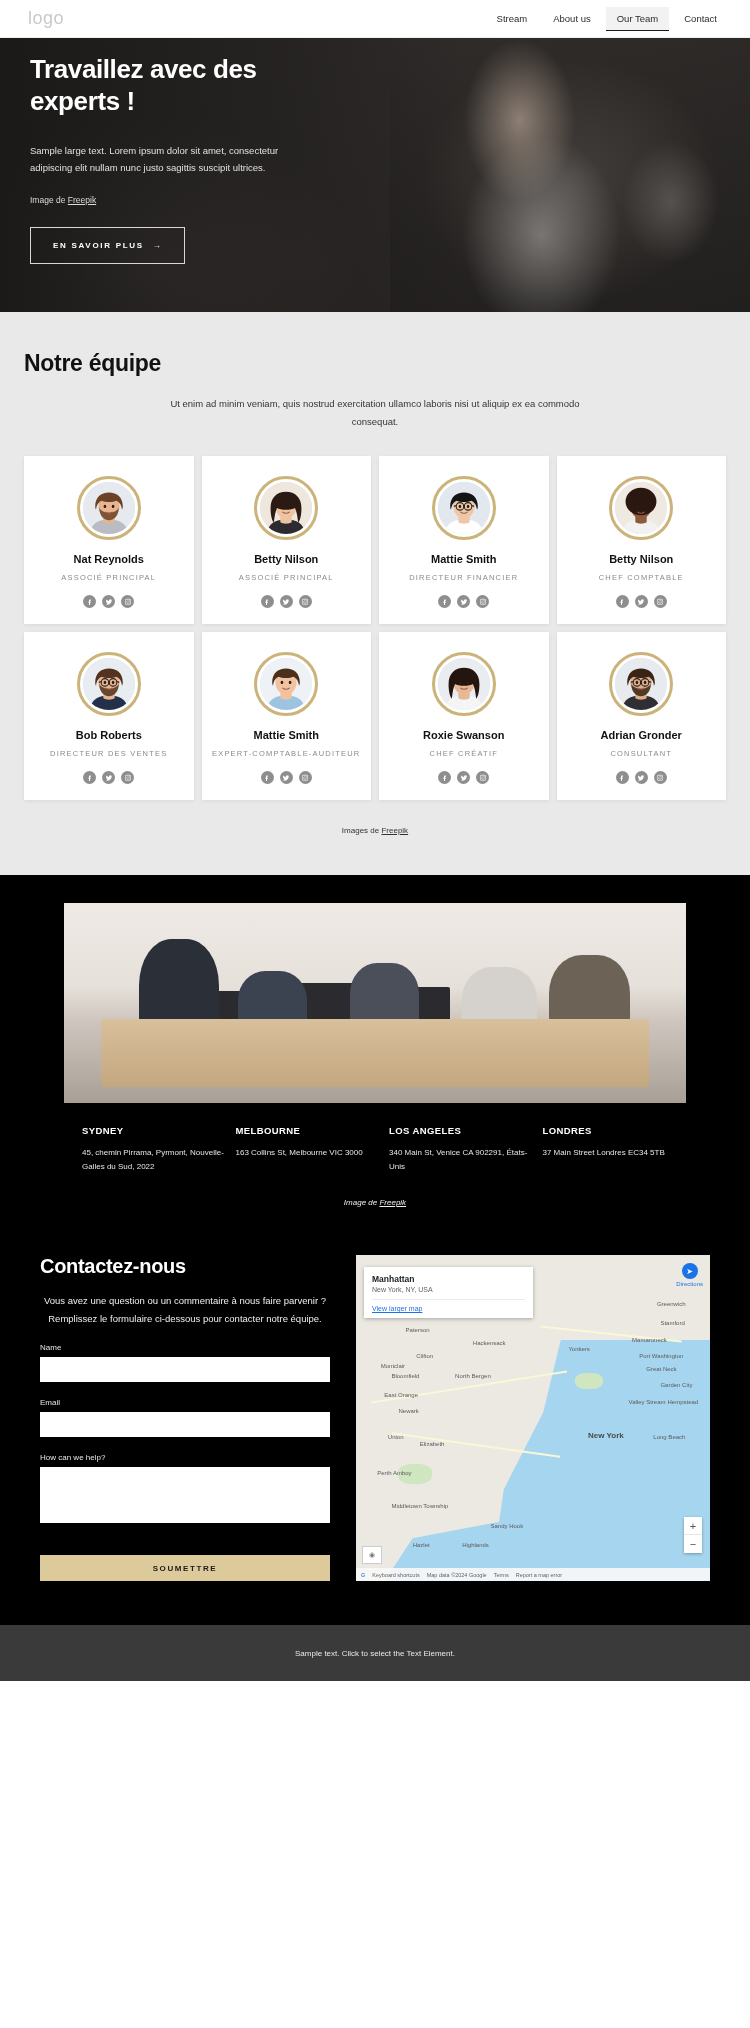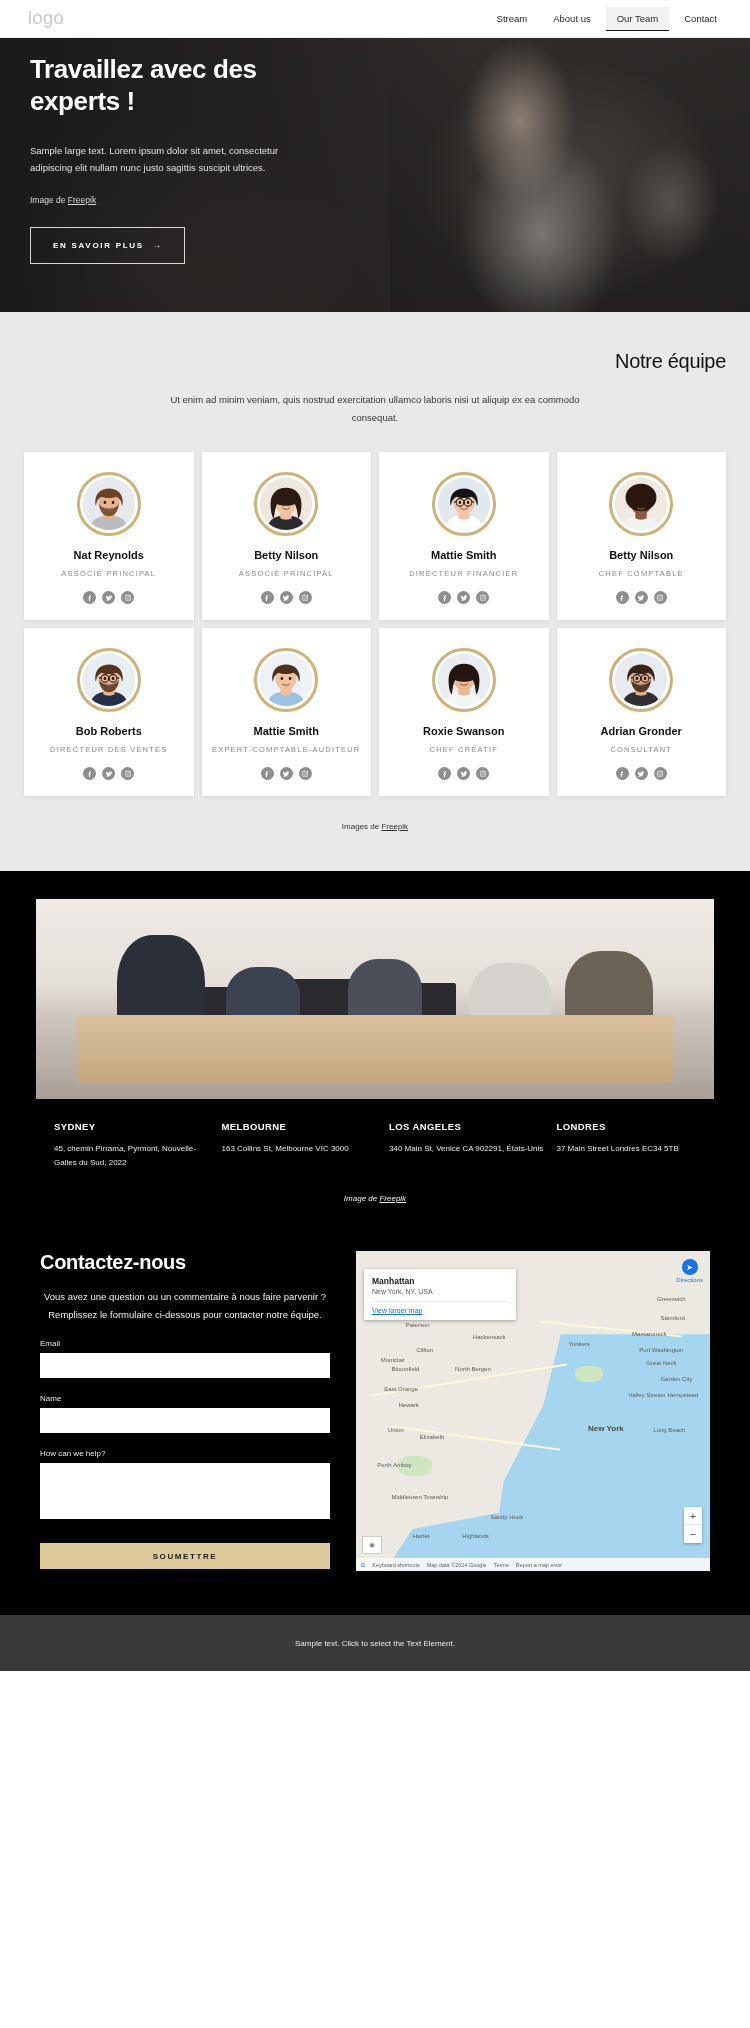--- a/index.html
+++ b/index.html
@@ -110,23 +110,23 @@
     cursor: pointer;
     text-decoration: none;
   }
 
   
   .team {
     background: #e9e9e9;
     padding: 38px 24px 40px;
   }
   .team-title {
-    text-align: right;
-    font-size: 20px;
-    font-weight: 400;
+    text-align: left;
+    font-size: 23px;
+    font-weight: 700;
     letter-spacing: -0.3px;
     color: #111;
   }
   .team-sub {
     margin: 18px auto 0;
     text-align: center;
     font-size: 9.5px;
     color: #35353a;
     line-height: 1.85;
     max-width: 420px;
@@ -200,21 +200,21 @@
     margin-top: 26px;
     text-align: center;
     font-size: 8px;
     color: #333;
   }
   .team-credit a { color: #333; }
 
   
   .offices {
     background: #000;
-    padding: 28px 36px 26px;
+    padding: 28px 64px 26px;
   }
   .office-photo {
     height: 200px;
     position: relative;
     overflow: hidden;
     background: #c9c2bb;
   }
   .office-photo .ph-bg {
     position: absolute; inset: 0;
     background:
@@ -299,21 +299,21 @@
     outline: none;
     background: #fff;
     font-family: "Liberation Sans", sans-serif;
     font-size: 9px;
     color: #222;
     padding: 6px 8px;
   }
   .field input { height: 25px; }
   .field textarea { height: 56px; resize: none; }
   .submit-btn {
-    margin-top: 20px;
+    margin-top: 28px;
     width: 100%;
     height: 26px;
     background: #ddca9b;
     border: none;
     color: #1b1b1b;
     font-size: 8px;
     font-weight: 700;
     letter-spacing: 1.6px;
     font-family: "Liberation Sans", sans-serif;
     cursor: pointer;
@@ -354,22 +354,22 @@
   }
   .map-label {
     position: absolute;
     font-size: 6px;
     color: #5b5b5b;
     white-space: nowrap;
   }
   .map-label.big { font-size: 8px; color: #4a4a4a; font-weight: 700; padding-left: 48px; }
   .map-card {
     position: absolute;
-    left: 8px; top: 18px;
-    width: 152px;
+    left: 8px; top: 12px;
+    width: 169px;
     background: #fff;
     box-shadow: 0 1px 4px rgba(0,0,0,0.3);
     padding: 7px 8px 6px;
   }
   .map-card-title { font-size: 8.5px; font-weight: 700; color: #202124; }
   .map-card-sub { font-size: 7px; color: #5f6368; margin-top: 2px; }
   .map-card-link {
     font-size: 7px; color: #1a73e8; margin-top: 6px;
     display: block; border-top: 1px solid #e8eaed; padding-top: 5px;
   }
@@ -804,22 +804,22 @@
   <div class="office-credit">
     <span>Image de </span><a href="#">Freepik</a>
   </div>
 </div>
 
 <div class="contact">
   <div class="contact-left">
     <h2 class="contact-title">Contactez-nous</h2>
     <p class="contact-sub">Vous avez une question ou un commentaire à nous faire parvenir ? Remplissez le formulaire ci-dessous pour contacter notre équipe.</p>
     <div id="contact-fields">
+        <div class="field"><label class="field-label">Name</label><input type="text" style=""></div>
         <div class="field"><label class="field-label">Email</label><input type="text" style=""></div>
-        <div class="field"><label class="field-label">Name</label><input type="text" style=""></div>
         <div class="field"><label class="field-label">How can we help?</label><textarea style=""></textarea></div>
       </div>
     <button class="submit-btn">SOUMETTRE</button>
   </div>
 
   <div class="map">
     <div class="map-land"></div>
     <div class="map-water"></div>
     <div class="map-water2"></div>
     <div class="map-green" style="left:62%;top:36%;width:28px;height:16px;"></div>

